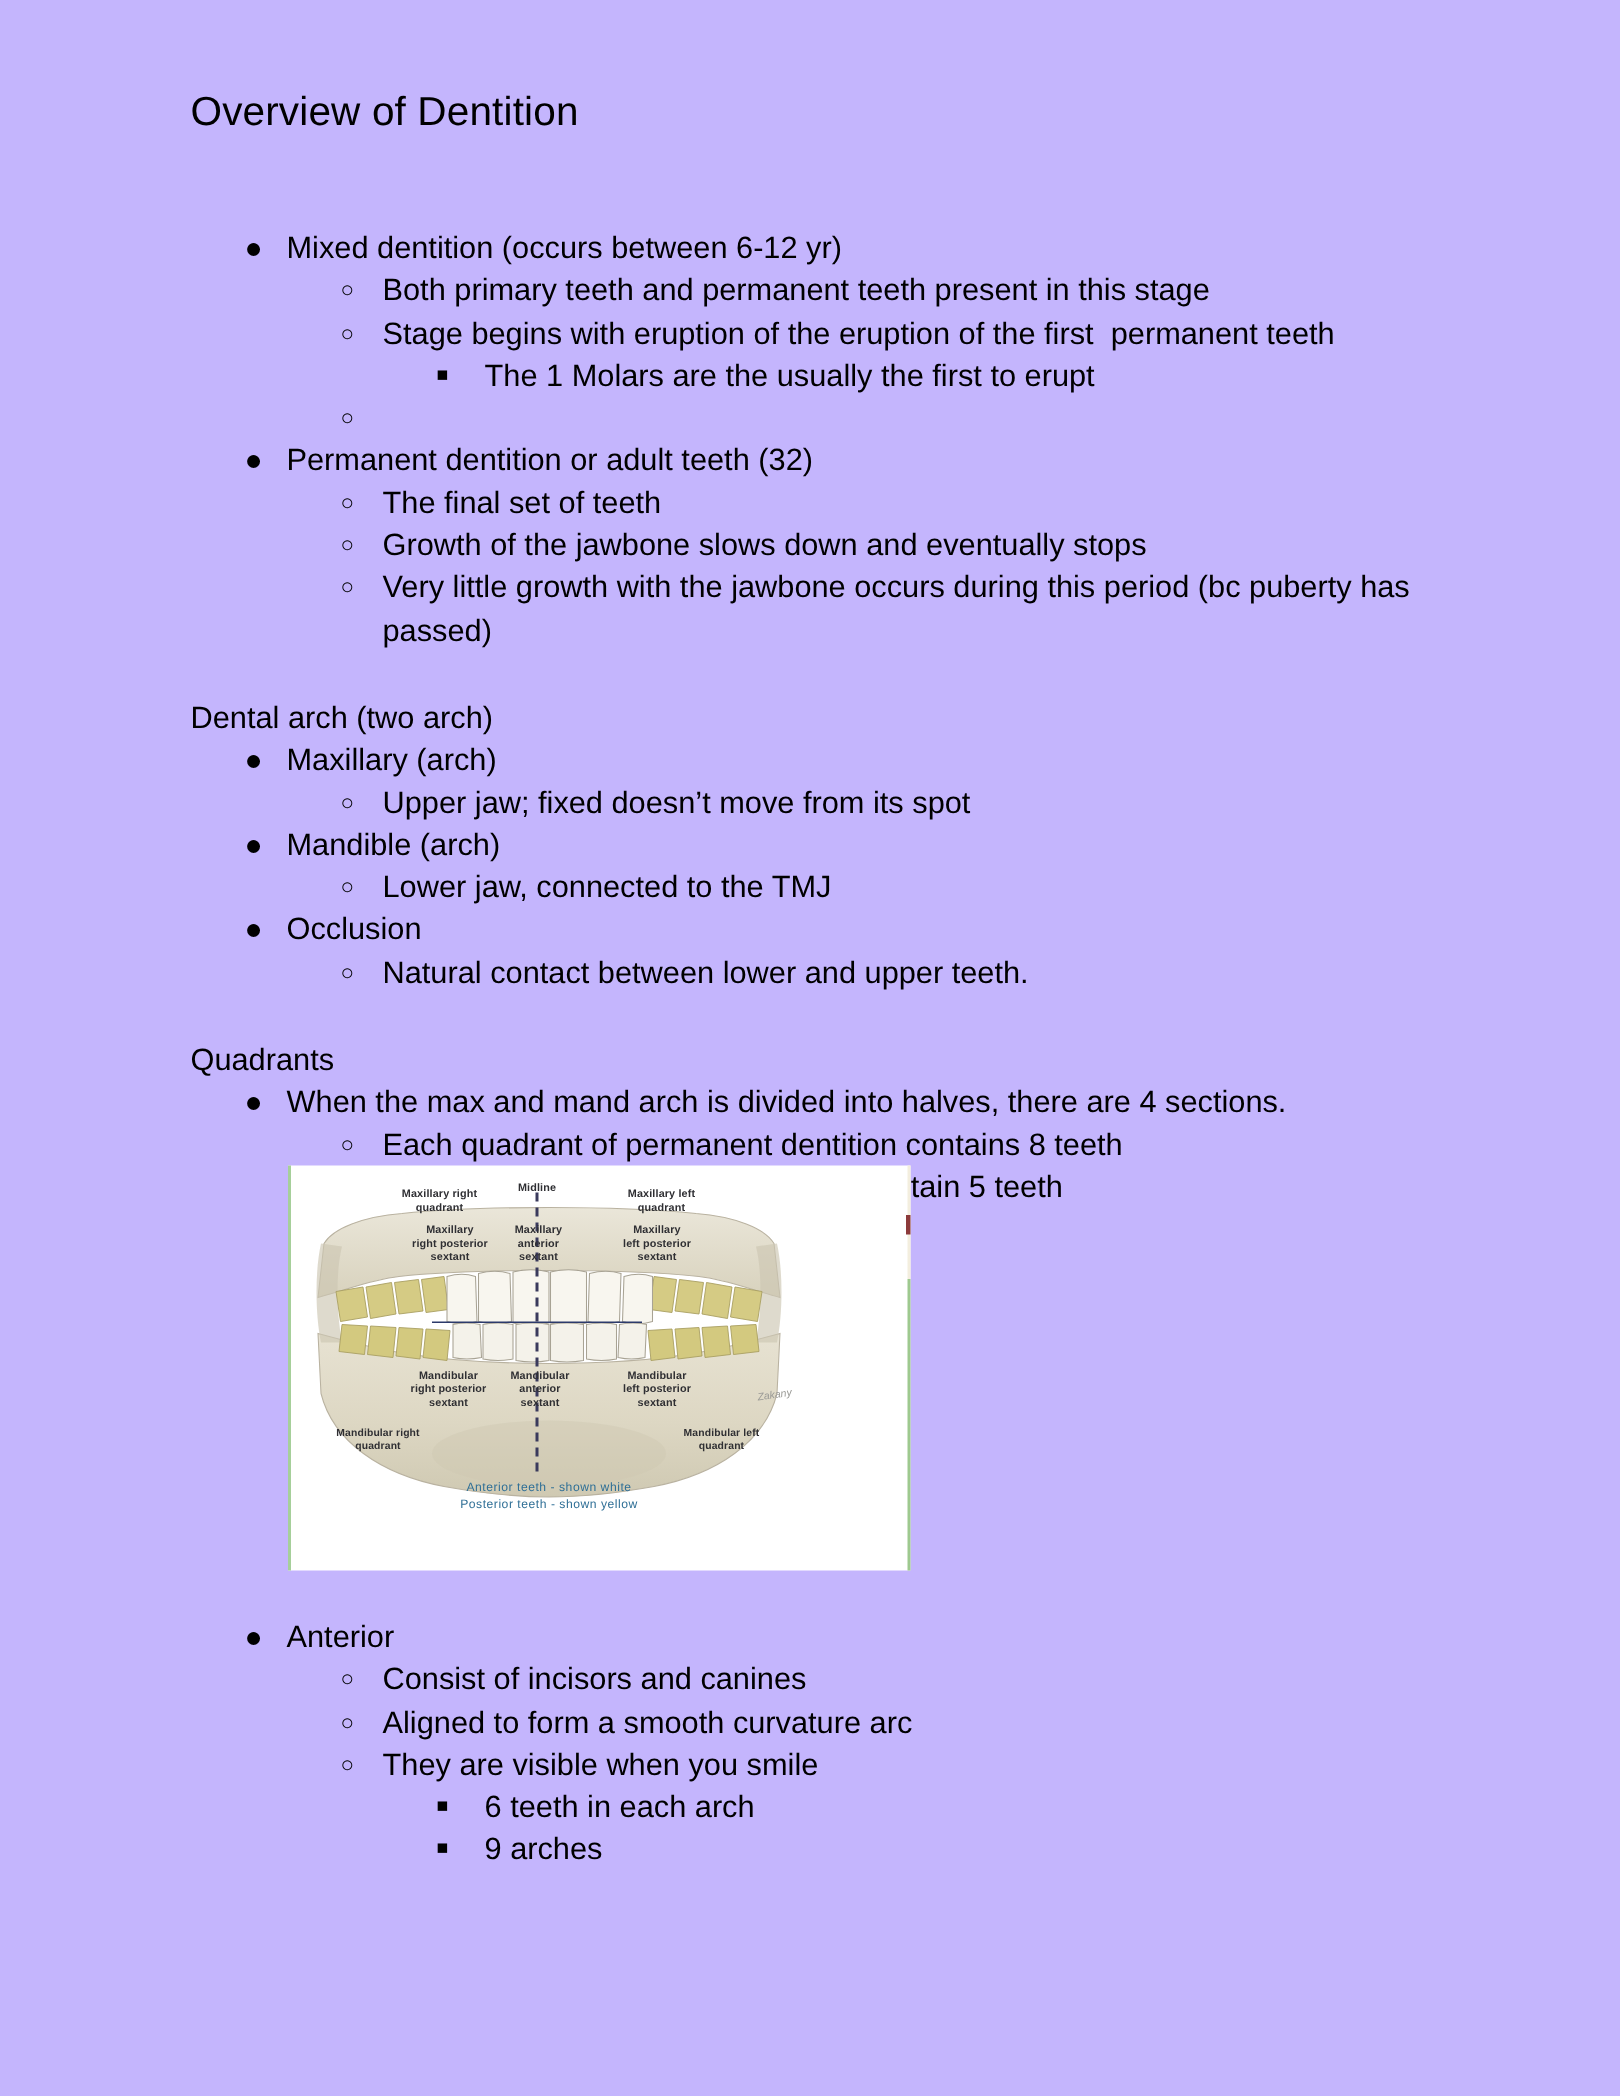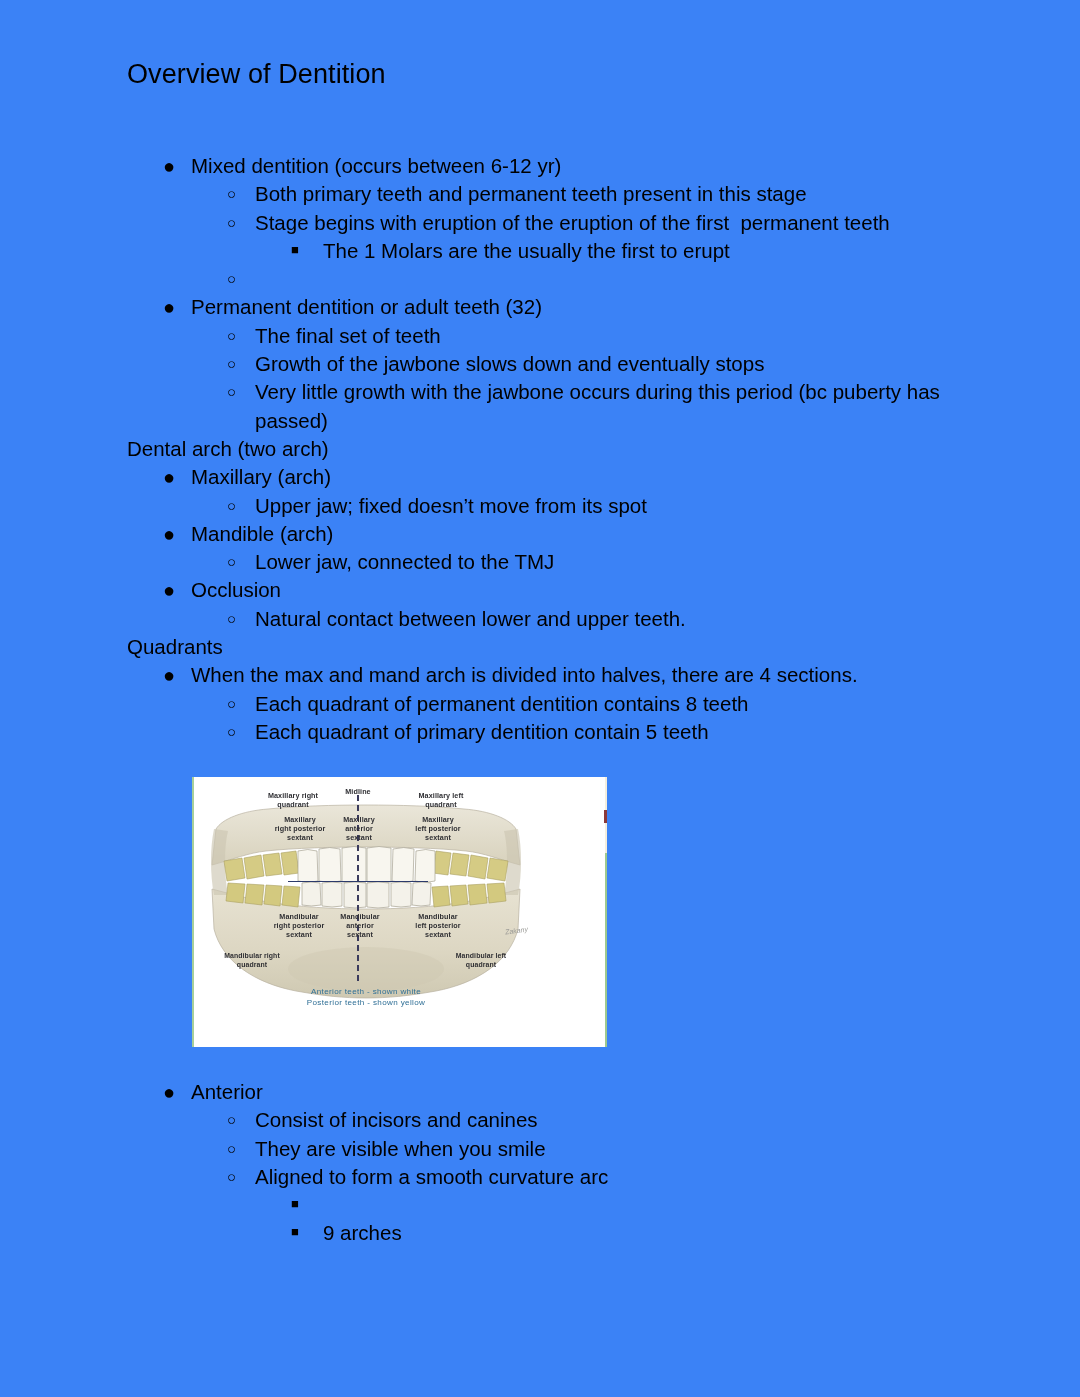--- a/index.html
+++ b/index.html
@@ -8,21 +8,21 @@
     background: #ffffff;
   }
   body {
     font-family: "Liberation Sans", sans-serif;
     color: #000000;
   }
   .page {
     position: relative;
     width: 1080px;
     height: 1397px;
-    background: #3b82f6;
+    background: #c4b5fd;
     overflow: hidden;
     box-sizing: border-box;
   }
 
   
   .doc-title {
     position: absolute;
     left: 127px;
     top: 58px;
     font-size: 27px;
@@ -42,20 +42,21 @@
     line-height: 28.3px;
   }
 
   .line {
     display: flex;
     align-items: flex-start;
     margin: 0;
   }
   .plain-line {
     display: block;
+    margin-top: 30px;
   }
   .bullet {
     flex: 0 0 auto;
     display: inline-block;
     text-align: left;
     line-height: 28.3px;
     user-select: none;
   }
   .btxt {
     flex: 1 1 auto;
@@ -381,28 +382,29 @@
       <div class="line lvl1">
         <span class="bullet disc"></span>
         <span class="btxt">Anterior</span>
       </div>
       <div class="line lvl2">
         <span class="bullet circle"></span>
         <span class="btxt">Consist of incisors and canines</span>
       </div>
       <div class="line lvl2">
         <span class="bullet circle"></span>
+        <span class="btxt">Aligned to form a smooth curvature arc</span>
+      </div>
+      <div class="line lvl2">
+        <span class="bullet circle"></span>
         <span class="btxt">They are visible when you smile</span>
-      </div>
-      <div class="line lvl2">
-        <span class="bullet circle"></span>
-        <span class="btxt">Aligned to form a smooth curvature arc</span>
       </div>
       <div class="line lvl3">
         <span class="bullet square"></span>
+        <span class="btxt">6 teeth in each arch</span>
       </div>
       <div class="line lvl3">
         <span class="bullet square"></span>
         <span class="btxt">9 arches</span>
       </div>
     </div>
 
 </div>
 
 </body></html>

